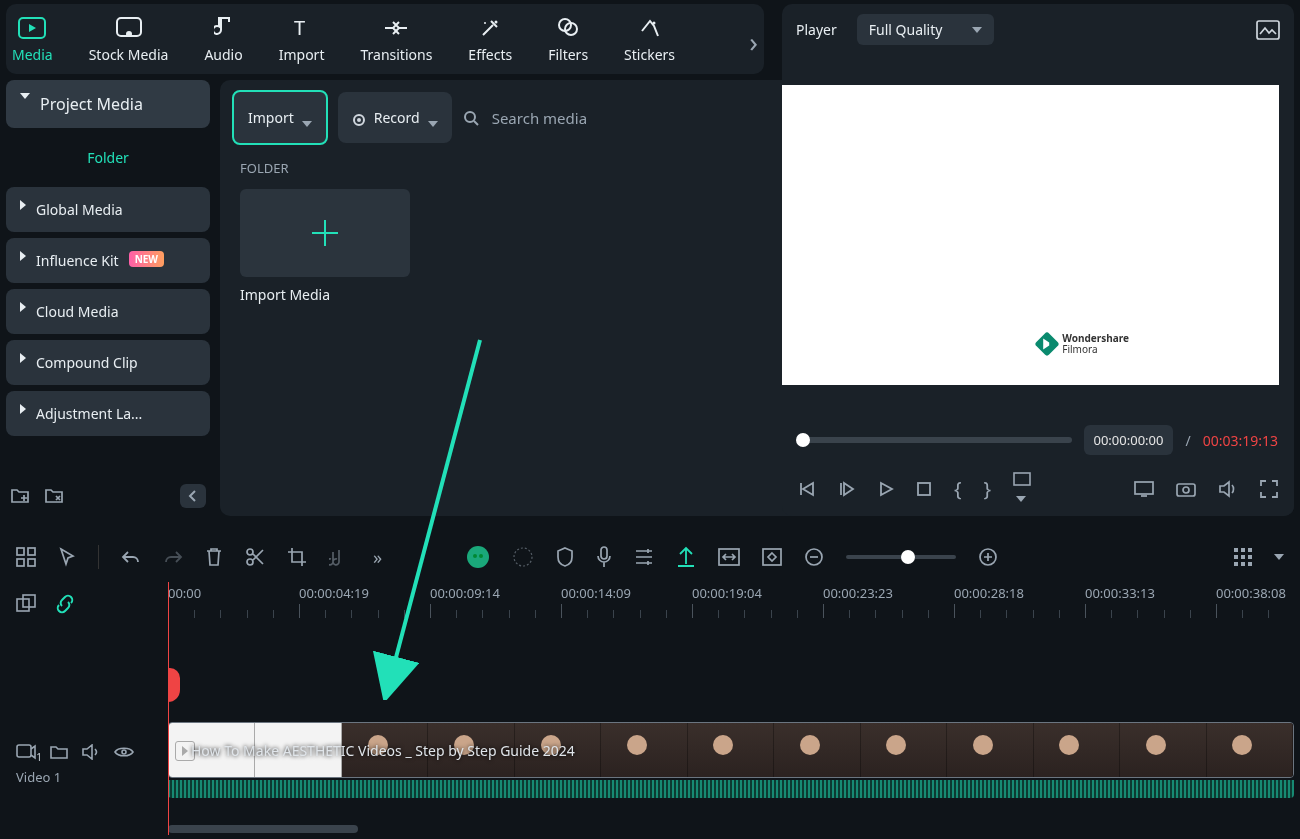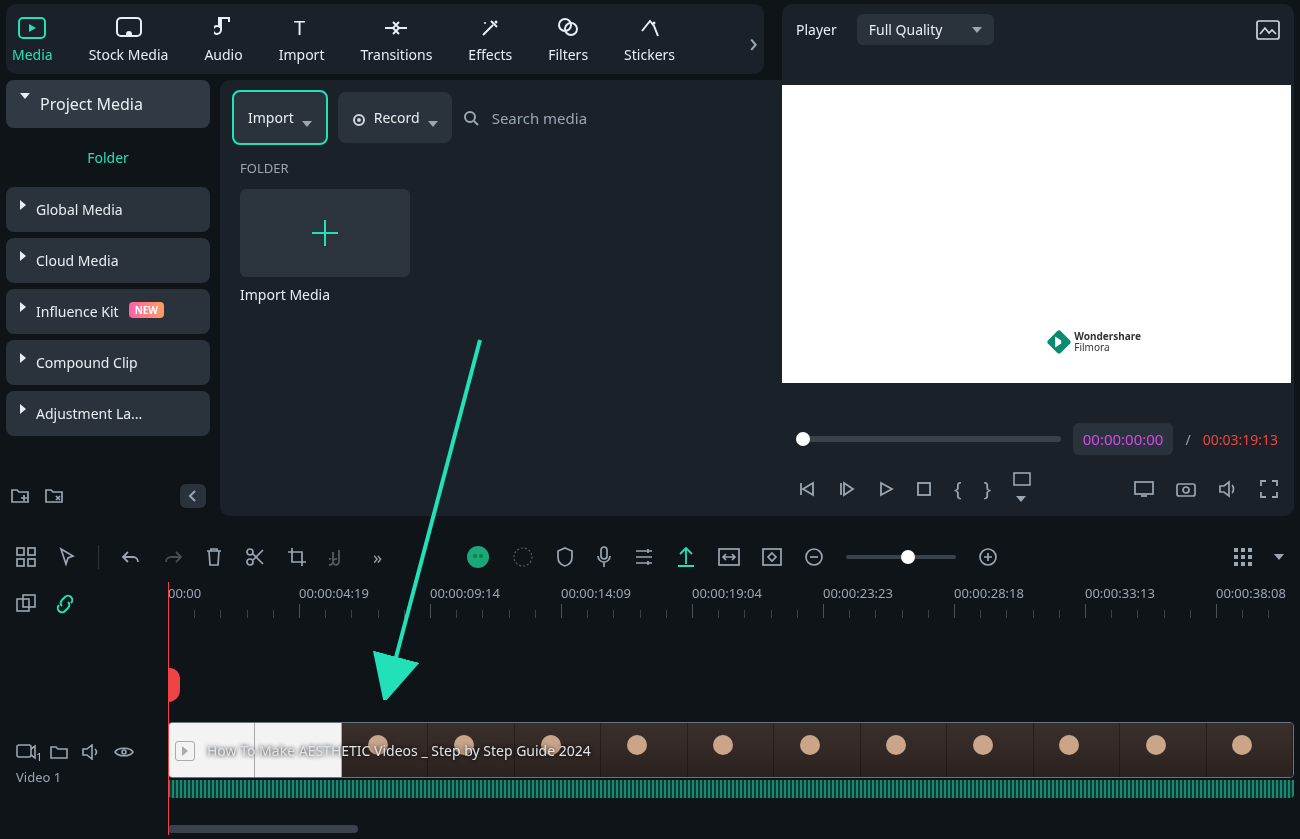--- a/index.html
+++ b/index.html
@@ -50,29 +50,29 @@
   .thumb .dur{position:absolute;top:6px;right:8px;color:#fff;font-size:12px}
   .thumb .check{position:absolute;bottom:6px;right:8px;width:22px;height:22px;border-radius:50%;background:var(--accent);display:flex;align-items:center;justify-content:center}
   .thumb .type-icon{position:absolute;bottom:6px;left:8px;opacity:.9}
   .media-card .name{color:var(--text);font-size:14px;white-space:nowrap;overflow:hidden;text-overflow:ellipsis}
 
   
   .player{width:512px;background:var(--panel);border-radius:10px;display:flex;flex-direction:column;position:absolute;top:4px;right:6px;height:512px}
   .player-top{display:flex;align-items:center;gap:20px;padding:10px 14px}
   .player-top .select{background:var(--panel3);border-radius:6px;padding:6px 12px;display:flex;align-items:center;gap:30px}
   .player-top .snap{margin-left:auto}
-  .preview{flex:1;background:#fff;margin:30px 3px 40px 0;position:relative}
+  .preview{flex:1;background:#fff;margin:30px 15px 40px 0;position:relative}
   .wm{position:absolute;right:150px;bottom:30px;display:flex;align-items:center;gap:6px}
   .wm .diamond{width:18px;height:18px;background:#0a8a6e;transform:rotate(45deg);border-radius:3px;position:relative}
   .wm .diamond:after{content:"";position:absolute;inset:4px;border-left:6px solid #fff;border-top:4px solid transparent;border-bottom:4px solid transparent;transform:rotate(-45deg);left:5px;top:3px}
   .wm .text{font-size:10px;color:#333;line-height:1.1}
   .scrub{display:flex;align-items:center;gap:12px;padding:0 16px 6px}
   .scrub .bar{flex:1;height:6px;background:#3a434c;border-radius:3px;position:relative}
   .scrub .dot{position:absolute;left:-2px;top:-4px;width:14px;height:14px;border-radius:50%;background:#fff}
-  .scrub .time{color:#d946ef;font-size:15px;background:var(--panel3);padding:6px 10px;border-radius:6px}
+  .scrub .time{color:#e5e5e5;font-size:13px;background:var(--panel3);padding:6px 10px;border-radius:6px}
   .player-controls{display:flex;align-items:center;gap:22px;padding:10px 16px;color:var(--text-dim)}
   .player-controls .gap{flex:1}
 
   
   .tl-toolbar{position:absolute;top:536px;left:6px;right:6px;height:42px;background:transparent;display:flex;align-items:center;gap:22px;padding:0 10px;color:var(--text-dim)}
   .tl-toolbar .divider{width:1px;height:24px;background:#333}
   .tl-toolbar .zoom-slider{width:110px;height:4px;background:#3a434c;border-radius:2px;position:relative}
   .tl-toolbar .zoom-slider .knob{position:absolute;top:-5px;left:55px;width:14px;height:14px;border-radius:50%;background:#fff}
   .tl-toolbar .accent{color:var(--accent)}
 
@@ -196,26 +196,26 @@
     </div>
     <div class="side-folder">
       <span>Folder</span>
     </div>
     <div class="side-item">
       <span class="tri caret-r"></span>
       <span>Global Media</span>
     </div>
     <div class="side-item">
       <span class="tri caret-r"></span>
-      <span>Cloud Media</span>
+      <span>Influence Kit</span>
+      <span class="new-badge">NEW</span>
     </div>
     <div class="side-item">
       <span class="tri caret-r"></span>
-      <span>Influence Kit</span>
-      <span class="new-badge">NEW</span>
+      <span>Cloud Media</span>
     </div>
     <div class="side-item">
       <span class="tri caret-r"></span>
       <span>Compound Clip</span>
     </div>
     <div class="side-item">
       <span class="tri caret-r"></span>
       <span>Adjustment La...</span>
     </div>
     <div class="side-bottom">
@@ -606,21 +606,21 @@
         <div class="minor" style="left: 1074.2px;"></div>
         <div class="minor" style="left: 1100.4px;"></div>
       </div>
     <div class="playhead">
         <div class="head"></div>
       </div>
     <div class="clip" id="clip">
       <span class="playbtn">
           <span class="tri caret-r" style="color:#aaa;border-left-width:6px"></span>
         </span>
-      <span class="title-overlay" style="left:38px">How To Make AESTHETIC Videos _ Step by Step Guide 2024</span>
+      <span class="title-overlay" style="left:22px">How To Make AESTHETIC Videos _ Step by Step Guide 2024</span>
     <div class="seg white"></div>
         <div class="seg white"></div>
         <div class="seg person"></div>
         <div class="seg person"></div>
         <div class="seg person"></div>
         <div class="seg person"></div>
         <div class="seg person"></div>
         <div class="seg person"></div>
         <div class="seg person"></div>
         <div class="seg person"></div>

